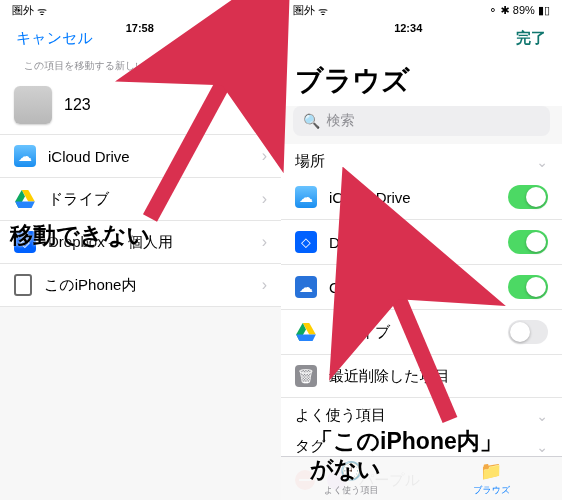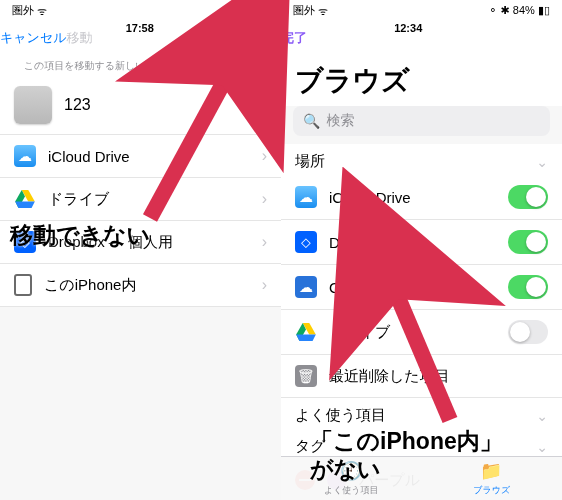--- a/index.html
+++ b/index.html
@@ -1,24 +1,24 @@
 <!DOCTYPE html>
 <html><head>
 <meta charset="utf-8">
 <style>
 * { margin: 0; padding: 0; box-sizing: border-box; font-family: -apple-system, "Hiragino Sans", sans-serif; }
 body { width: 562px; height: 500px; background: #fff; position: relative; overflow: hidden; }
 .phone { width: 281px; height: 500px; float: left; background: #f7f7f7; position: relative; overflow: hidden; }
 .status-bar { height: 20px; background: #fff; display: flex; justify-content: space-between; align-items: center; padding: 0 12px; font-size: 11px; color: #000; }
 .status-left, .status-right { display: flex; align-items: center; gap: 3px; }
 .status-center { font-weight: 600; margin-top: 36px; }
-.nav-bar { height: 36px; background: #fff; display: flex; align-items: center; padding: 0 0; font-size: 13px; }
+.nav-bar { height: 36px; background: #fff; display: flex; justify-content: space-between; align-items: center; padding: 0 16px; font-size: 15px; }
 .nav-left { color: #007aff; cursor: pointer; }
 .nav-right { color: #c7c7cc; }
-.nav-right.active { color: #8b5cf6; font-weight: 600; cursor: pointer; }
+.nav-right.active { color: #0f766e; font-weight: 600; cursor: pointer; }
 .subtitle { font-size: 10px; color: #8e8e93; text-align: center; padding: 3px 0; background: #fff; }
 .folder-row { display: flex; align-items: center; padding: 10px 14px; background: #fff; border-bottom: 1px solid #e5e5e5; }
 .folder-icon { width: 38px; height: 38px; background: linear-gradient(#d0d0d0,#b8b8b8); border-radius: 6px; margin-right: 12px; box-shadow: 0 1px 2px rgba(0,0,0,0.2); }
 .folder-name { font-size: 16px; }
 .list-item { display: flex; align-items: center; padding: 10px 14px; background: #fff; border-bottom: 1px solid #e5e5e5; font-size: 15px; gap: 12px; }
 .icon { width: 22px; height: 22px; border-radius: 4px; display: flex; align-items: center; justify-content: center; font-size: 14px; color: #fff; flex-shrink: 0; }
 .ic-icloud { background: linear-gradient(#69c3ff,#1a8ef0); }
 .ic-gdrive { background: #fff; }
 .ic-dropbox { background: #0061ff; }
 .ic-iphone { background: #fff; border: 2px solid #6b6b6b; border-radius: 3px; width: 18px; height: 22px; }
@@ -101,21 +101,21 @@
 
 <div class="phone">
   <div class="status-bar">
     <div class="status-left">
         <span>圏外</span>
         <span>ᯤ</span>
       </div>
     <div class="status-center">12:34</div>
     <div class="status-right">
         <span>⚬ ✱</span>
-        <span>84%</span>
+        <span>89%</span>
         <span>▮▯</span>
       </div>
   </div>
   <div class="nav-bar">
     <span></span>
     <span class="nav-right active">完了</span>
   </div>
   <div class="right-title">ブラウズ</div>
   <div class="search-box">
     <span>🔍</span>

